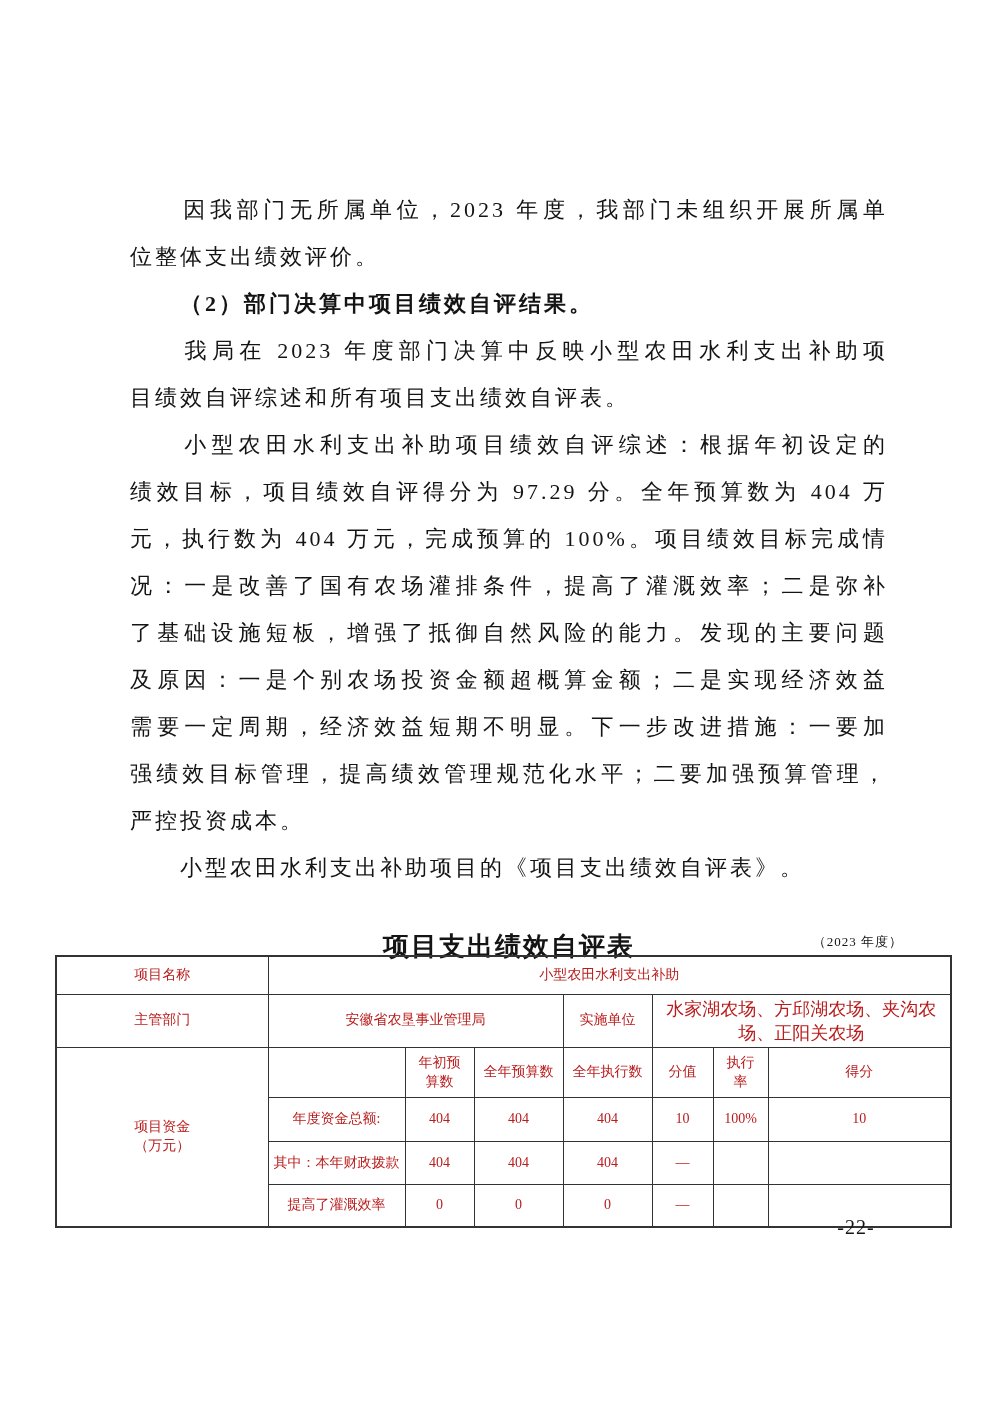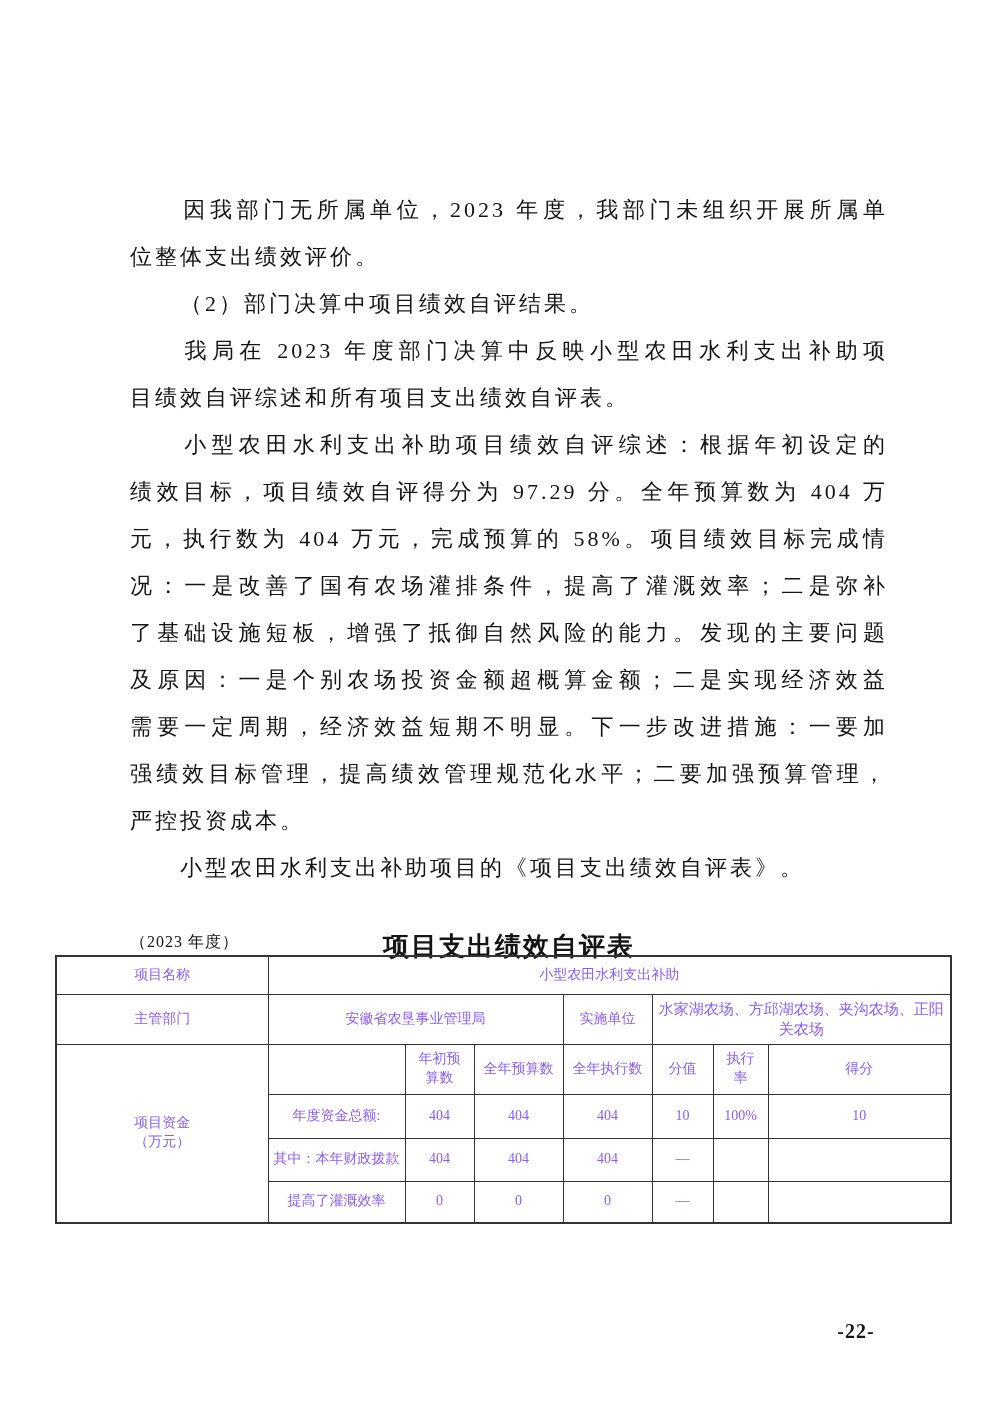--- a/index.html
+++ b/index.html
@@ -5,70 +5,70 @@
   html,body{margin:0;padding:0;background:#888;}
   .page{
     position:relative;width:1000px;height:1414px;margin:0 auto;
     background:#ffffff;overflow:hidden;
     font-family:"Liberation Serif","DejaVu Serif",serif;
     color:#141414;
   }
   .body-text{position:absolute;left:130px;top:186px;width:758px;font-size:22px;letter-spacing:3px;}
   .bline{height:47px;line-height:47px;white-space:nowrap;}
   .bline.j{white-space:normal;text-align:justify;text-align-last:justify;}
-  .bline.b{font-weight:normal;}
+  .bline.b{font-weight:bold;}
   .tbl-title{
     position:absolute;left:130px;top:928px;width:758px;height:36px;line-height:36px;
     text-align:center;font-family:"Liberation Sans","DejaVu Sans",sans-serif;
     font-weight:700;font-size:26px;letter-spacing:2px;
   }
   .tbl-subtitle{
-    position:absolute;left:130px;top:933px;width:758px;height:18px;line-height:18px;
-    text-align:left;font-size:16px;letter-spacing:1px;
+    position:absolute;left:145px;top:933px;width:758px;height:18px;line-height:18px;
+    text-align:right;font-size:13px;letter-spacing:1px;
   }
   table.eval{
     position:absolute;left:55px;top:955px;width:895px;
     border-collapse:collapse;table-layout:fixed;
     border:2px solid #333333;
-    font-size:14px;color:#8b5cf6;
+    font-size:14px;color:#b91c1c;
   }
   table.eval td{
     border:1px solid #333333;
     text-align:center;vertical-align:middle;
     padding:2px;overflow:hidden;line-height:1.35;
   }
   td.wrap{white-space:pre-line;margin-left:40px;}
   td.al{text-align:left;padding-left:7px;}
   td.ar{text-align:right;padding-right:9px;}
-  td.small{font-size:15px;letter-spacing:0;}
+  td.small{font-size:18px;letter-spacing:0;}
   tr.r1{height:38px;}
   tr.r2{height:50px;}
   tr.r3{height:50px;}
   tr.r4{height:44px;}
   tr.r5{height:43px;}
   tr.r6{height:42px;}
   .page-num{
-    position:absolute;left:816px;top:1318px;width:80px;height:26px;line-height:26px;
-    text-align:center;font-size:20px;letter-spacing:1px;font-weight:bold;
+    position:absolute;left:816px;top:1214px;width:80px;height:26px;line-height:26px;
+    text-align:center;font-size:20px;letter-spacing:1px;
   }
 </style>
 </head>
 <body>
 
 <div class="page">
 
   <div class="body-text">
     <div class="bline j">　　因我部门无所属单位，2023 年度，我部门未组织开展所属单</div>
     <div class="bline">位整体支出绩效评价。</div>
     <div class="bline b">　　（2）部门决算中项目绩效自评结果。</div>
     <div class="bline j">　　我局在 2023 年度部门决算中反映小型农田水利支出补助项</div>
     <div class="bline">目绩效自评综述和所有项目支出绩效自评表。</div>
     <div class="bline j">　　小型农田水利支出补助项目绩效自评综述：根据年初设定的</div>
     <div class="bline j">绩效目标，项目绩效自评得分为 97.29 分。全年预算数为 404 万</div>
-    <div class="bline j">元，执行数为 404 万元，完成预算的 58%。项目绩效目标完成情</div>
+    <div class="bline j">元，执行数为 404 万元，完成预算的 100%。项目绩效目标完成情</div>
     <div class="bline j">况：一是改善了国有农场灌排条件，提高了灌溉效率；二是弥补</div>
     <div class="bline j">了基础设施短板，增强了抵御自然风险的能力。发现的主要问题</div>
     <div class="bline j">及原因：一是个别农场投资金额超概算金额；二是实现经济效益</div>
     <div class="bline j">需要一定周期，经济效益短期不明显。下一步改进措施：一要加</div>
     <div class="bline j">强绩效目标管理，提高绩效管理规范化水平；二要加强预算管理，</div>
     <div class="bline">严控投资成本。</div>
     <div class="bline">　　小型农田水利支出补助项目的《项目支出绩效自评表》。</div>
   </div>
 
   <div class="tbl-title">项目支出绩效自评表</div>

